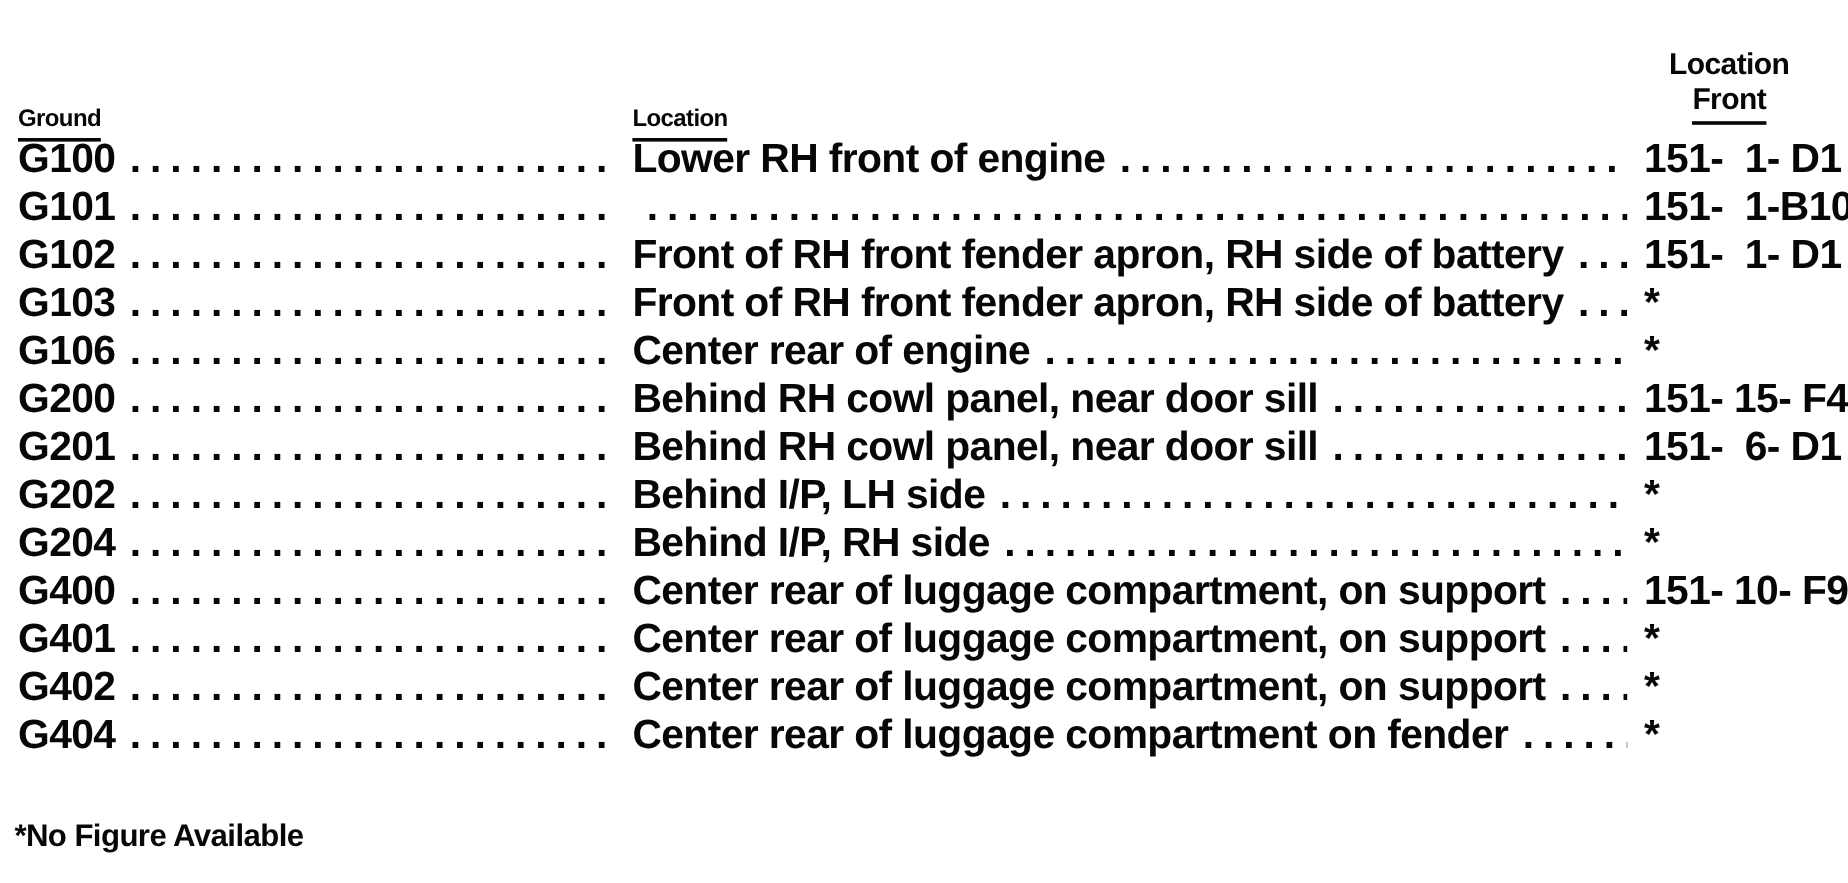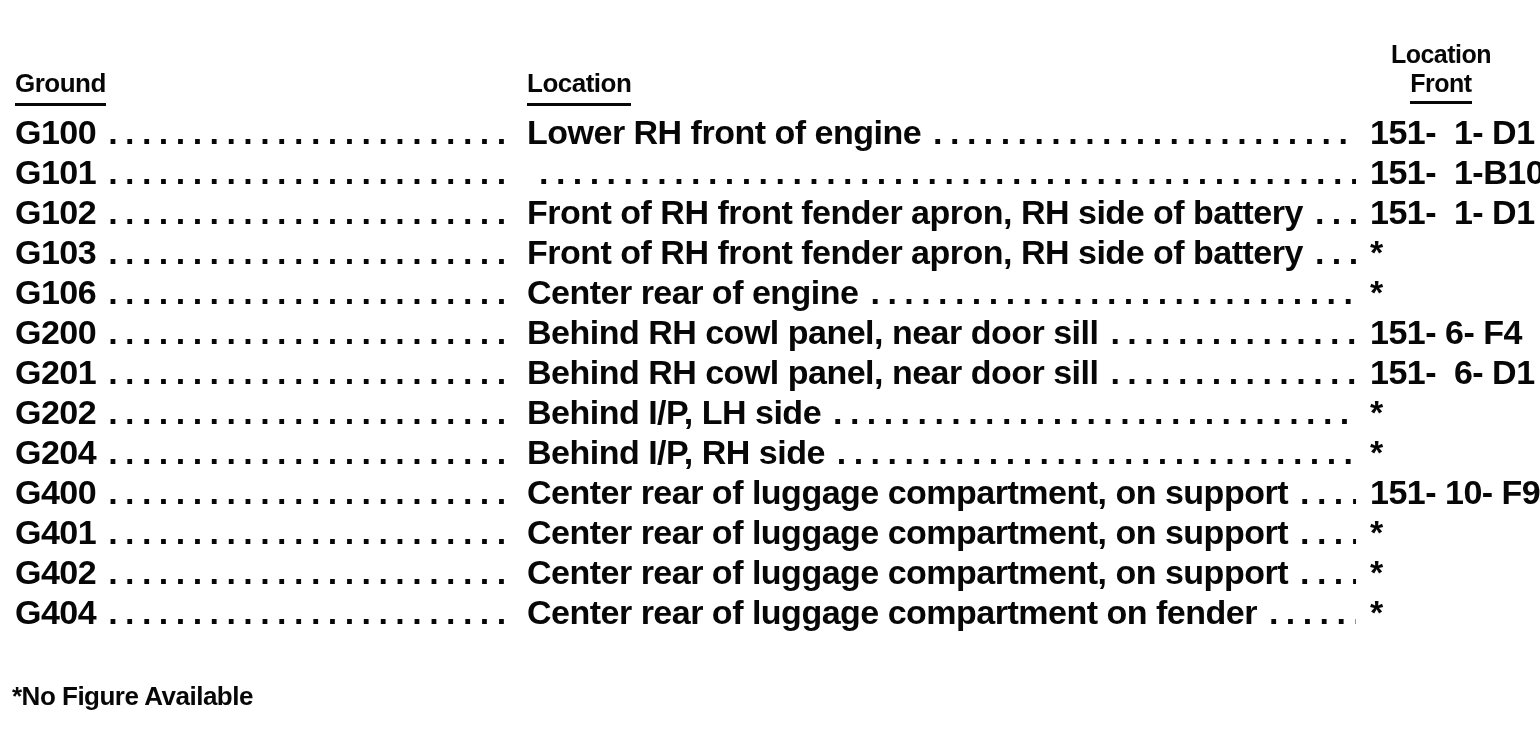--- a/index.html
+++ b/index.html
@@ -14,22 +14,22 @@
     color: #070707;
   }
   .sheet {
     position: absolute;
     inset: 0;
     background: #ffffff;
   }
   
   .head-ground, .head-location {
     position: absolute;
-    top: 68px;
-    font-size: 26px;
+    top: 88px;
+    font-size: 20px;
     letter-spacing: -0.5px;
     white-space: nowrap;
   }
   .head-ground { left: 15px; }
   .head-location { left: 527px; }
   .uline {
     display: inline-block;
     border-bottom: 3px solid #070707;
     padding-bottom: 4px;
   }
@@ -174,21 +174,21 @@
 
   <div class="row">
     <span class="cell g">
       <span class="txt ground-id">G200</span>
       <span class="leader"></span>
     </span>
     <span class="cell l">
       <span class="txt location-text">Behind RH cowl panel, near door sill</span>
       <span class="leader"></span>
     </span>
-    <span class="cell v view-ref">151- 6- F4</span>
+    <span class="cell v view-ref">151- 15- F4</span>
   </div>
 
   <div class="row">
     <span class="cell g">
       <span class="txt ground-id">G201</span>
       <span class="leader"></span>
     </span>
     <span class="cell l">
       <span class="txt location-text">Behind RH cowl panel, near door sill</span>
       <span class="leader"></span>

